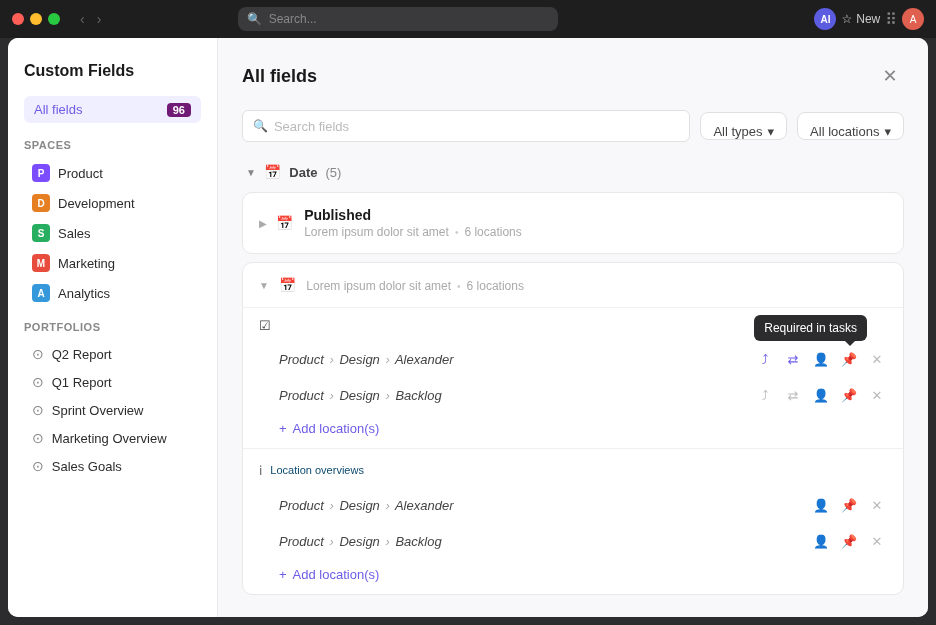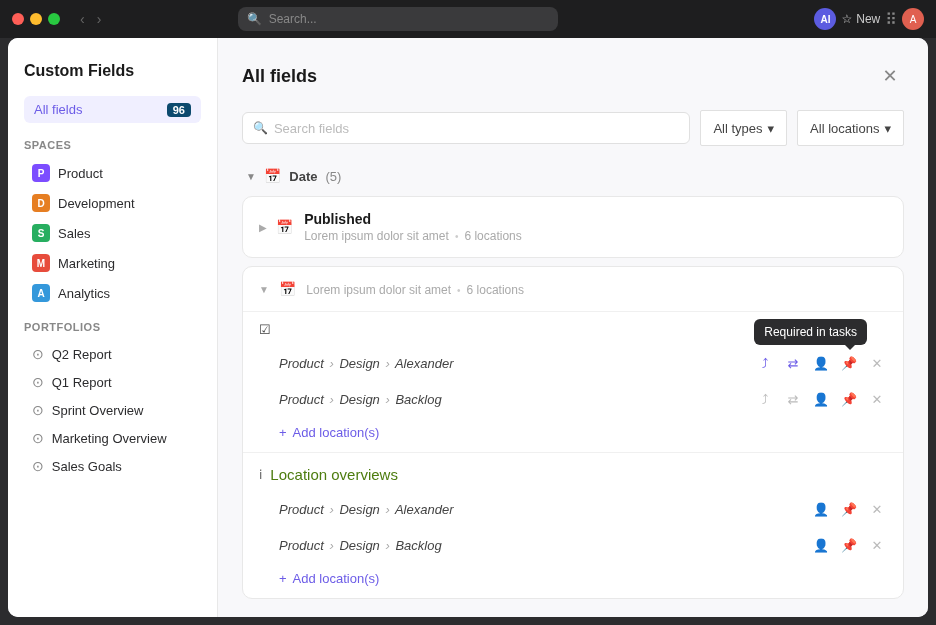--- a/index.html
+++ b/index.html
@@ -116,21 +116,21 @@
       padding: 6px 10px;
       margin-bottom: 16px;
       cursor: pointer;
     }
     .all-fields-text {
       color: #6c5ce7;
       font-size: 13px;
       font-weight: 500;
     }
     .all-fields-count {
-      background: #0c4a6e;
+      background: #701a75;
       color: white;
       border-radius: 4px;
       padding: 1px 6px;
       font-size: 11px;
       font-weight: 600;
     }
     .section-label {
       font-size: 11px;
       font-weight: 600;
       color: #888;
@@ -219,25 +219,25 @@
       display: flex;
       align-items: center;
       padding: 0 10px;
       gap: 6px;
       color: #aaa;
       font-size: 13px;
     }
     .filter-btn {
       border: 1px solid #e0e0e0;
       background: white;
-      border-radius: 2px;
-      height: 36px;
+      border-radius: 8px;
+      height: 28px;
       padding: 0 12px;
       display: flex;
-      align-items: center;
+      align-items: flex-end;
       gap: 5px;
       font-size: 13px;
       color: #444;
       cursor: pointer;
       white-space: nowrap;
     }
     .date-header {
       display: flex;
       align-items: center;
       gap: 8px;
@@ -388,23 +388,23 @@
       font-weight: 500;
     }
     .overview-header {
       display: flex;
       align-items: center;
       gap: 8px;
       padding: 12px 16px 8px;
     }
     .overview-icon { color: #666; font-size: 13px; }
     .overview-label {
-      font-size: 15px;
+      font-size: 11px;
       font-weight: 500;
-      color: #4d7c0f;
+      color: #0c4a6e;
     }
 
     .breadcrumb-arrow { color: #aaa; margin: 0 2px; }
   </style>
 </head>
 <body>
 
 <div class="top-bar">
   <div class="window-controls">
     <span class="wc-btn wc-close"></span>

